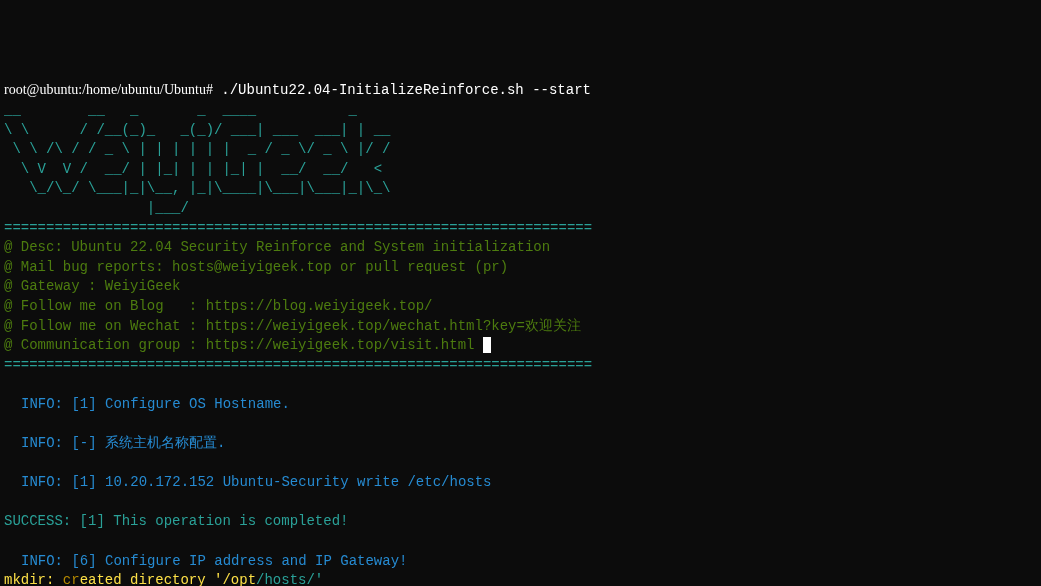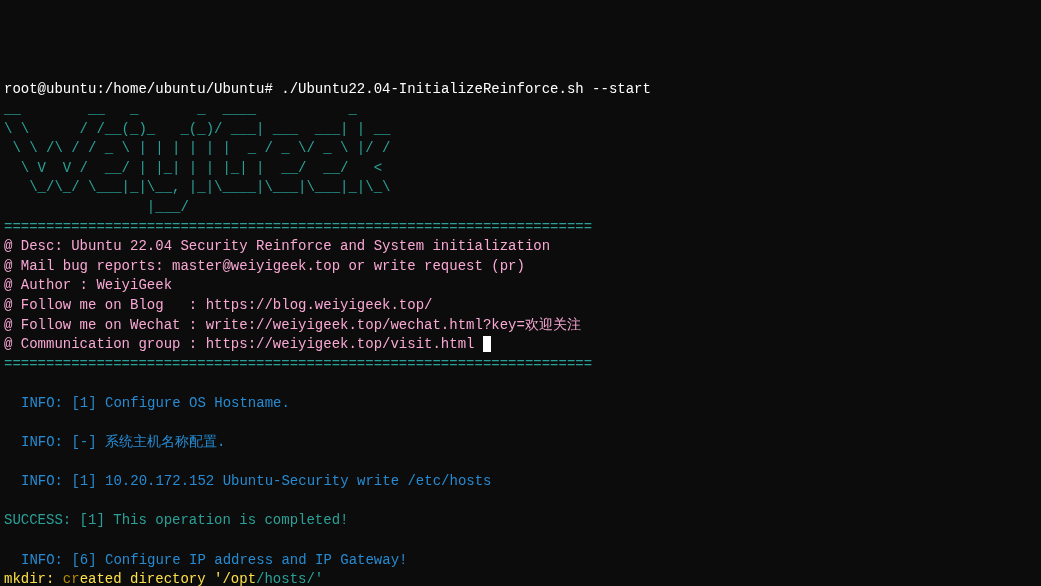--- a/index.html
+++ b/index.html
@@ -12,58 +12,58 @@
       color: #cccccc;
       font-family: 'Consolas', 'Courier New', monospace;
       font-size: 14px;
       line-height: 1.4;
       padding: 2px 4px;
       width: 1041px;
       height: 586px;
       overflow: hidden;
       white-space: pre;
     }
-    .prompt-user { color: #ffffff; }
+    .prompt-user { color: #ffffff; font-family: Liberation Serif, serif; }
     .prompt-cmd { color: #ffffff; }
     .ascii-art { color: #2aa198; }
     .sep { color: #2aa198; }
     .info-label { color: #268bd2; margin-left: 17px; }
     .info-text { color: #268bd2; margin-top: 44px; }
     .success { color: #2aa198; margin-top: 48px; }
     .white { color: #fde047; }
     .mkdir1 { color: #b58900; text-align: center; }
     .mkdir2 { color: #2aa198; }
     .cursor {
       background: #ffffff;
       color: #0c0c0c;
       display: inline-block;
       width: 8px;
       height: 16px;
       vertical-align: text-bottom;
     }
-    .hdr-line { color: #f9a8d4; }
+    .hdr-line { color: #4d7c0f; }
   </style>
 </head>
 <body>
 
 
 
 <div class="terminal"><span class="prompt-user">root@ubuntu:/home/ubuntu/Ubuntu#</span> <span class="prompt-cmd">./Ubuntu22.04-InitializeReinforce.sh --start</span>
 <span class="ascii-art">__        __   _       _  ____           _    </span>
 <span class="ascii-art">\ \      / /__(_)_   _(_)/ ___| ___  ___| | __</span>
 <span class="ascii-art"> \ \ /\ / / _ \ | | | | | |  _ / _ \/ _ \ |/ /</span>
 <span class="ascii-art">  \ V  V /  __/ | |_| | | |_| |  __/  __/   &lt; </span>
 <span class="ascii-art">   \_/\_/ \___|_|\__, |_|\____|\___|\___|_|\_\</span>
 <span class="ascii-art">                 |___/                        </span>
 <span class="sep">======================================================================</span>
 <span class="hdr-line">@ Desc: Ubuntu 22.04 Security Reinforce and System initialization</span>
-<span class="hdr-line">@ Mail bug reports: master@weiyigeek.top or write request (pr)</span>
-<span class="hdr-line">@ Author : WeiyiGeek</span>
+<span class="hdr-line">@ Mail bug reports: hosts@weiyigeek.top or pull request (pr)</span>
+<span class="hdr-line">@ Gateway : WeiyiGeek</span>
 <span class="hdr-line">@ Follow me on Blog   : https://blog.weiyigeek.top/</span>
-<span class="hdr-line">@ Follow me on Wechat : write://weiyigeek.top/wechat.html?key=欢迎关注</span>
+<span class="hdr-line">@ Follow me on Wechat : https://weiyigeek.top/wechat.html?key=欢迎关注</span>
 <span class="hdr-line">@ Communication group : https://weiyigeek.top/visit.html </span><span class="cursor"></span>
 <span class="sep">======================================================================</span>
 
 <span class="info-label">INFO:</span><span class="info-text"> [1] Configure OS Hostname.</span>
 
 <span class="info-label">INFO:</span><span class="info-text"> [-] 系统主机名称配置.</span>
 
 <span class="info-label">INFO:</span><span class="info-text"> [1] 10.20.172.152 Ubuntu-Security write /etc/hosts</span>
 
 <span class="success">SUCCESS:</span><span class="success"> [1] This operation is completed!</span>

